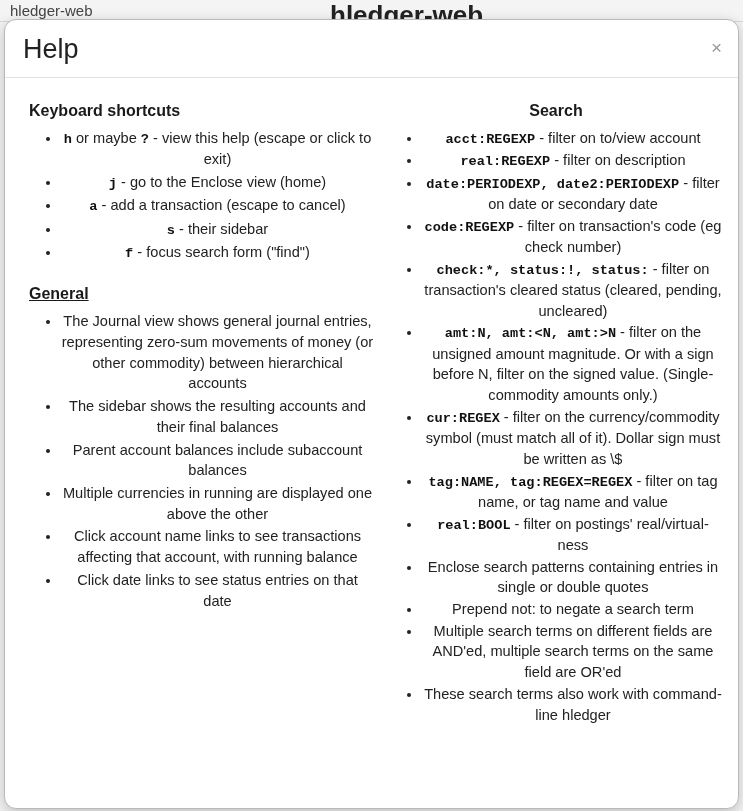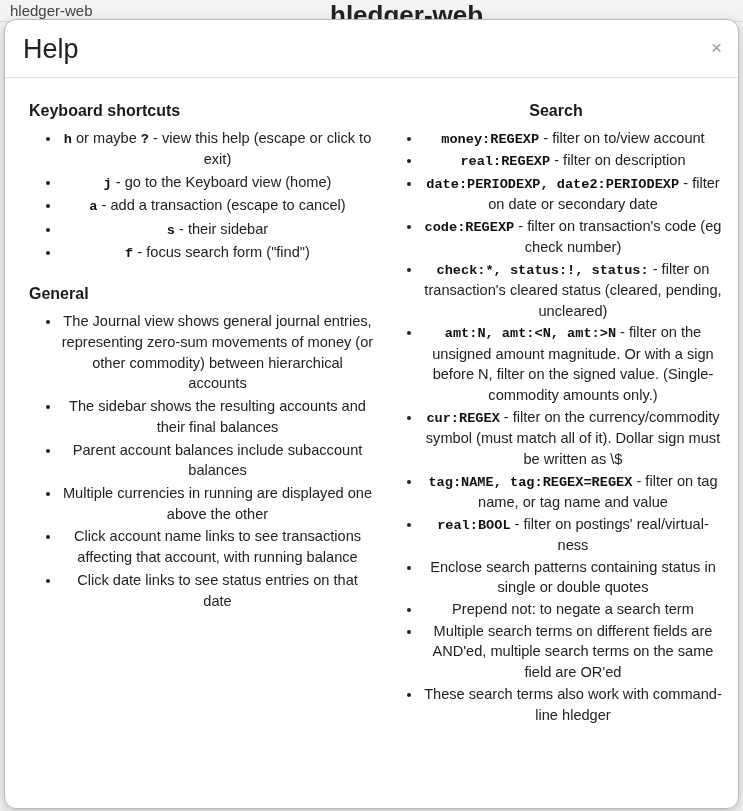--- a/index.html
+++ b/index.html
@@ -105,20 +105,21 @@
   }
   h3.section {
     font-size: 16px;
     font-weight: bold;
     color: #1a1a1a;
     margin: 6px 0 8px 10px;
     font-family: "Liberation Sans", sans-serif;
   }
   h3.section.tight {
     margin-top: 22px;
+    text-decoration: underline;
   }
   ul.bullets {
     margin: 0 0 0 0;
     padding-left: 42px;
     list-style-type: disc;
   }
   ul.bullets li {
     font-size: 14.6px;
     line-height: 1.42;
     color: #222;
@@ -158,21 +159,21 @@
   <div class="modal-body">
 
     <div class="col-left">
 
       <h3 class="section">Keyboard shortcuts</h3>
       <ul class="bullets">
         <li>
           <code class="kbd">h</code><span> or maybe </span><code class="kbd">?</code><span> - view this help (escape or click to exit)</span>
         </li>
         <li>
-          <code class="kbd">j</code><span> - go to the Keyboard view (home)</span>
+          <code class="kbd">j</code><span> - go to the Enclose view (home)</span>
         </li>
         <li>
           <code class="kbd">a</code><span> - add a transaction (escape to cancel)</span>
         </li>
         <li>
           <code class="kbd">s</code><span> - their sidebar</span>
         </li>
         <li>
           <code class="kbd">f</code><span> - focus search form ("find")</span>
         </li>
@@ -188,21 +189,21 @@
         <li>Click date links to see status entries on that date</li>
       </ul>
 
     </div>
 
     <div class="col-right">
 
       <h3 class="section">Search</h3>
       <ul class="bullets right">
         <li>
-          <code>money:REGEXP</code><span> - filter on to/view account</span>
+          <code>acct:REGEXP</code><span> - filter on to/view account</span>
         </li>
         <li>
           <code>real:REGEXP</code><span> - filter on description</span>
         </li>
         <li>
           <code>date:PERIODEXP, date2:PERIODEXP</code><span> - filter on date or secondary date</span>
         </li>
         <li>
           <code>code:REGEXP</code><span> - filter on transaction's code (eg check number)</span>
         </li>
@@ -214,21 +215,21 @@
         </li>
         <li>
           <code>cur:REGEX</code><span> - filter on the currency/commodity symbol (must match all of it). Dollar sign must be written as \$</span>
         </li>
         <li>
           <code>tag:NAME, tag:REGEX=REGEX</code><span> - filter on tag name, or tag name and value</span>
         </li>
         <li>
           <code>real:BOOL</code><span> - filter on postings' real/virtual-ness</span>
         </li>
-        <li>Enclose search patterns containing status in single or double quotes</li>
+        <li>Enclose search patterns containing entries in single or double quotes</li>
         <li>Prepend not: to negate a search term</li>
         <li>Multiple search terms on different fields are AND'ed, multiple search terms on the same field are OR'ed</li>
         <li>These search terms also work with command-line hledger</li>
       </ul>
 
     </div>
 
   </div>
 </div>
 

